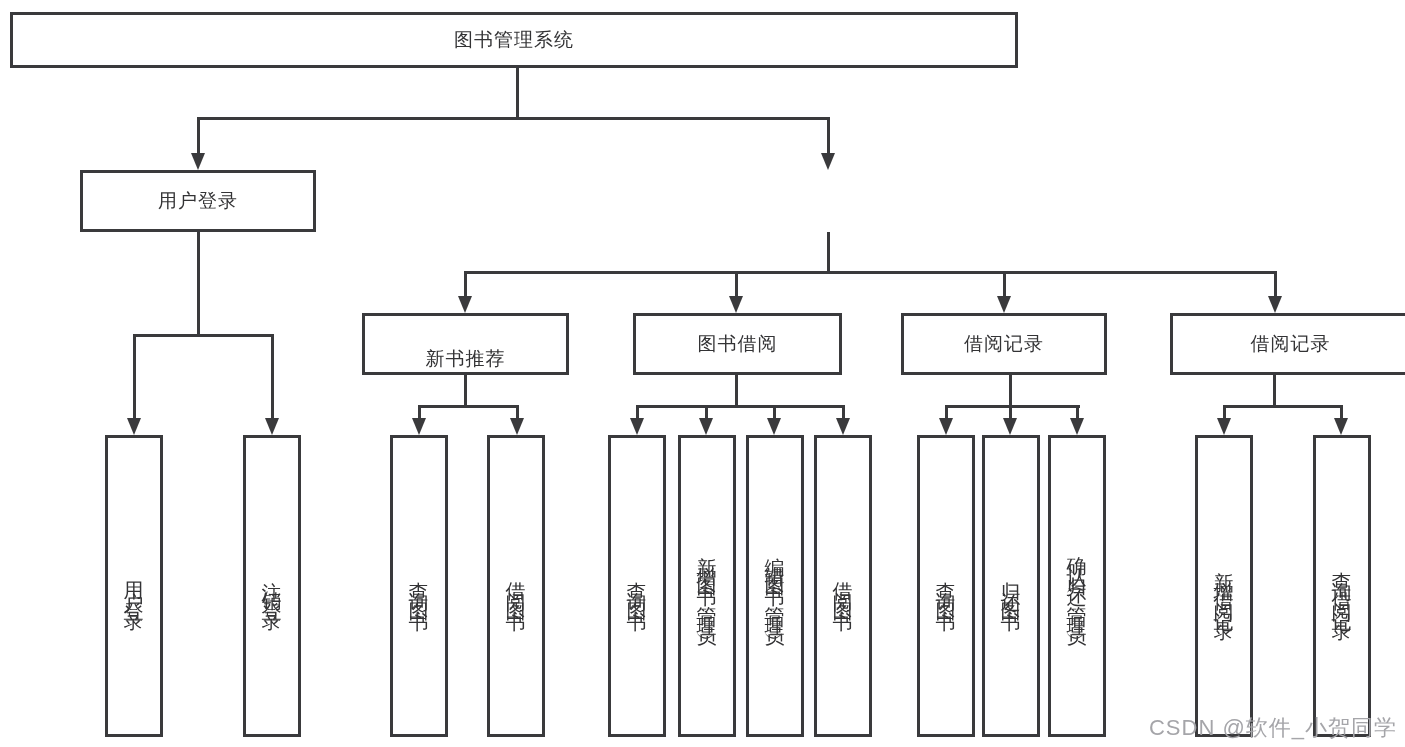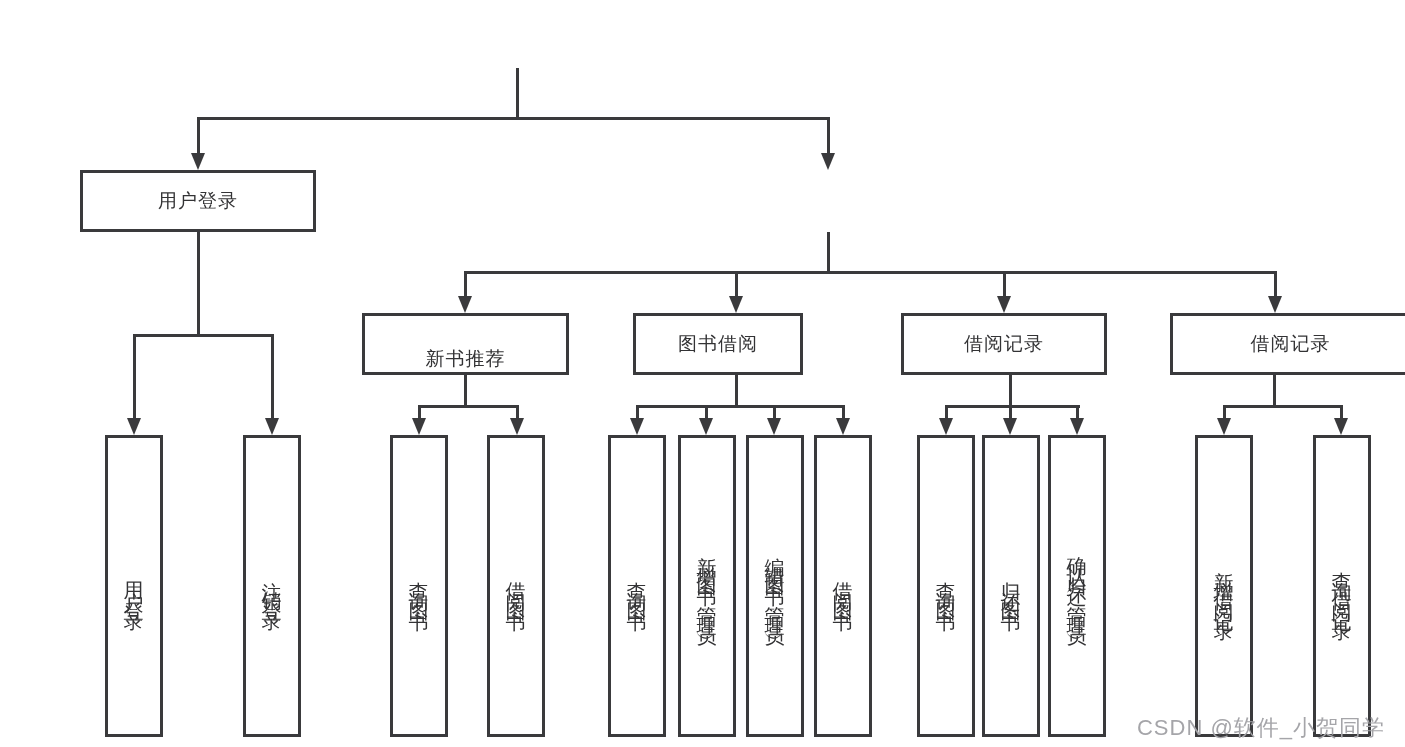--- a/index.html
+++ b/index.html
@@ -49,33 +49,36 @@
   .arrowhead {
     position: absolute;
     width: 0;
     height: 0;
     border-left: 7px solid transparent;
     border-right: 7px solid transparent;
     border-top: 17px solid #3a3a3c;
   }
   .watermark {
     position: absolute;
-    right: 20px;
+    right: 8px;
     bottom: 4px;
     font-size: 22px;
     color: #a5a5a9;
     letter-spacing: 1px;
     z-index: 5;
   }
 </style>
 </head>
 <body>
 
 <div class="canvas">
 
+  <div class="node" style="left:10px; top:12px; width:1008px; height:56px;">
+    <span>图书管理系统</span>
+  </div>
 
   <div class="line" style="left:516px; top:68px; width:3px; height:52px;"></div>
 
   <div class="line" style="left:197px; top:117px; width:633px; height:3px;"></div>
 
   <div class="line" style="left:197px; top:117px; width:3px; height:37px;"></div>
   <div class="arrowhead" style="left:191px; top:153px;"></div>
   <div class="line" style="left:827px; top:117px; width:3px; height:37px;"></div>
   <div class="arrowhead" style="left:821px; top:153px;"></div>
 
@@ -97,21 +100,21 @@
   <div class="line" style="left:735px; top:271px; width:3px; height:26px;"></div>
   <div class="arrowhead" style="left:729px; top:296px;"></div>
   <div class="line" style="left:1003px; top:271px; width:3px; height:26px;"></div>
   <div class="arrowhead" style="left:997px; top:296px;"></div>
   <div class="line" style="left:1274px; top:271px; width:3px; height:26px;"></div>
   <div class="arrowhead" style="left:1268px; top:296px;"></div>
 
   <div class="node" style="left:362px; top:313px; width:207px; height:62px;align-items:flex-end;">
     <span>新书推荐</span>
   </div>
-  <div class="node" style="left:633px; top:313px; width:170px; height:62px;">
+  <div class="node" style="left:633px; top:313px; width:209px; height:62px;">
     <span>图书借阅</span>
   </div>
   <div class="node" style="left:901px; top:313px; width:206px; height:62px;">
     <span>借阅记录</span>
   </div>
   <div class="node" style="left:1170px; top:313px; width:241px; height:62px;">
     <span>借阅记录</span>
   </div>
 
   <div class="line" style="left:464px; top:375px; width:3px; height:33px;"></div>

